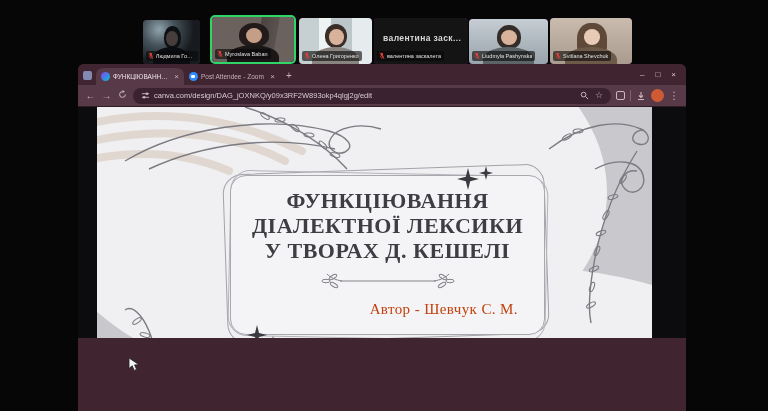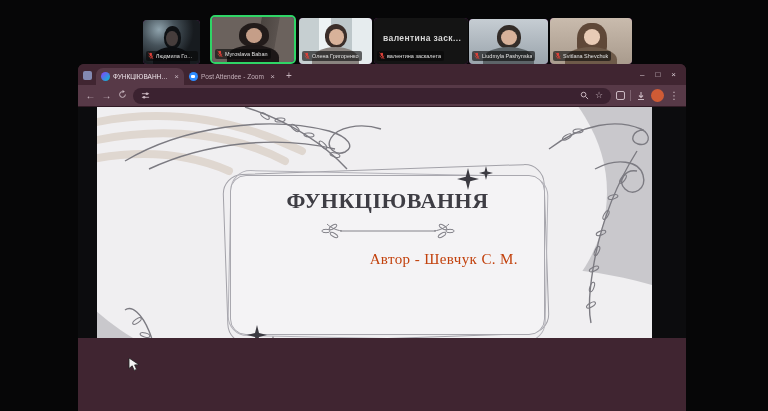--- a/index.html
+++ b/index.html
@@ -216,20 +216,21 @@
           </svg>
       </span>
       <div class="pill">
         <svg width="9" height="9" viewBox="0 0 10 10">
             <g stroke="#c9b6bf" stroke-width="1" fill="none">
               <path d="M1,3 L9,3 M1,7 L9,7"></path>
             </g>
             <circle cx="6.5" cy="3" r="1.4" fill="#c9b6bf"></circle>
             <circle cx="3.5" cy="7" r="1.4" fill="#c9b6bf"></circle>
           </svg>
+        <span class="url">canva.com/design/DAG_jOXNKQ/y09x3RF2W893okp4qlgj2g/edit</span>
         <span class="right">
           <svg width="9" height="9" viewBox="0 0 10 10">
               <circle cx="4" cy="4" r="2.6" stroke="#c9b6bf" fill="none" stroke-width="1.1"></circle>
               <line x1="6.1" y1="6.1" x2="9" y2="9" stroke="#c9b6bf" stroke-width="1.1"></line>
             </svg>
           <span class="pstar">☆</span>
         </span>
       </div>
       <span class="ext"></span>
       <span class="tdiv"></span>
@@ -302,20 +303,22 @@
             <ellipse transform="rotate(-30 470 30)" cx="470" cy="30" rx="5" ry="2"></ellipse>
             <ellipse transform="rotate(-5 481 24)" cx="481" cy="24" rx="5" ry="2"></ellipse>
           </g>
         </svg>
 
         <div class="o1"></div>
         <div class="o2"></div>
 
         <div class="card">
           <div class="ttl">ФУНКЦІЮВАННЯ</div>
+          <div class="ttl">ДІАЛЕКТНОЇ ЛЕКСИКИ</div>
+          <div class="ttl">У ТВОРАХ Д. КЕШЕЛІ</div>
           <svg class="divider" width="160" height="16" viewBox="0 0 160 16">
             <g stroke="#84838a" fill="none" stroke-width="1">
               <line x1="32" y1="8" x2="128" y2="8"></line>
               <path d="M34,8 C27,7 22,4 19,1"></path>
               <ellipse transform="rotate(-30 25 4)" cx="25" cy="4" rx="4.2" ry="1.7"></ellipse>
               <ellipse transform="rotate(30 26 12)" cx="26" cy="12" rx="4.2" ry="1.7"></ellipse>
               <ellipse cx="18" cy="8" rx="4.2" ry="1.7"></ellipse>
               <path d="M126,8 C133,7 138,4 141,1"></path>
               <ellipse transform="rotate(30 135 4)" cx="135" cy="4" rx="4.2" ry="1.7"></ellipse>
               <ellipse transform="rotate(-30 134 12)" cx="134" cy="12" rx="4.2" ry="1.7"></ellipse>

